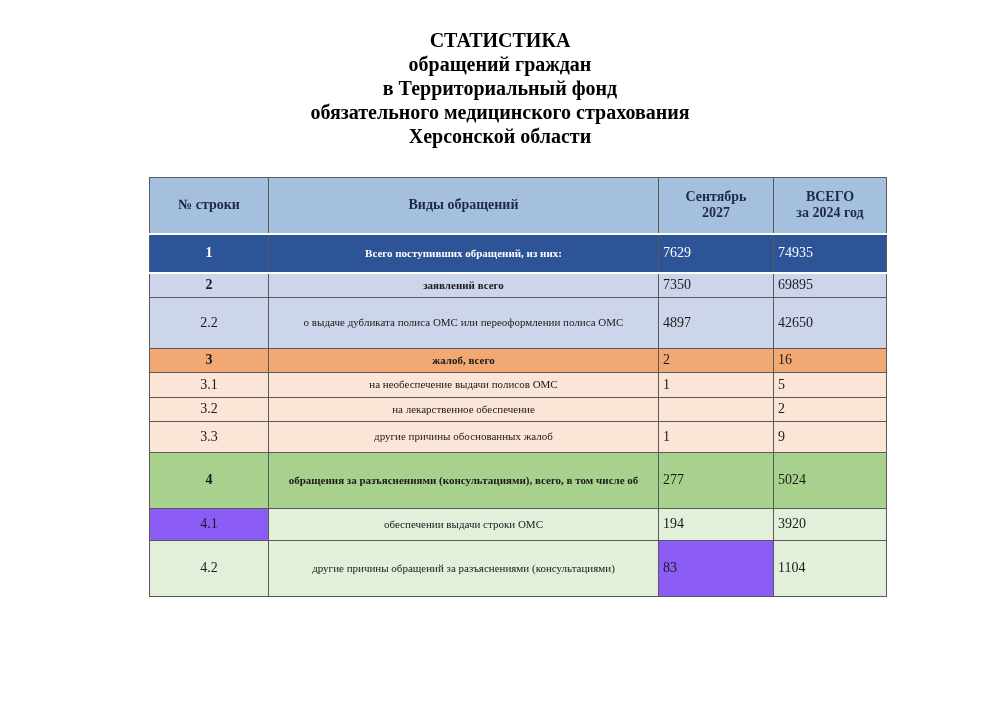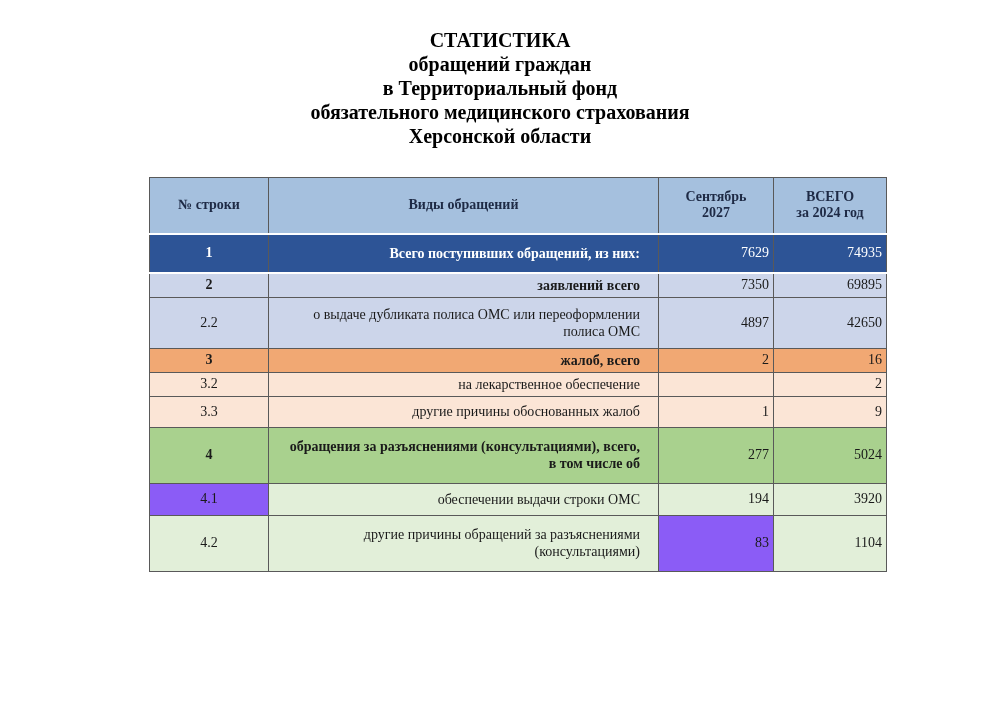--- a/index.html
+++ b/index.html
@@ -39,22 +39,22 @@
   table.stats th {
     font-size: 14px;
     font-weight: bold;
     text-align: center;
     white-space: pre-line;
     height: 56px;
     color: #1e2a45;
     padding: 2px 4px;
   }
   td.c-num { text-align: center; font-size: 14px; padding: 2px 4px; }
-  td.c-label { text-align: right; font-size: 14px; padding: 3px 18px; line-height: 17px; }
-  td.c-val { text-align: right; font-size: 14px; padding: 2px 4px; }
+  td.c-label { text-align: center; font-size: 11px; padding: 3px 18px; line-height: 17px; }
+  td.c-val { text-align: left; font-size: 14px; padding: 2px 4px; }
   tr.bold td.c-num, tr.bold td.c-label { font-weight: bold; }
   
   tr.r-1 td { height: 39px; border-top: 2px solid #ffffff; border-bottom: 2px solid #ffffff; }
   tr.r-2 td { height: 24px; }
   tr.r-2-1 td { height: 34px; }
   tr.r-2-2 td { height: 51px; }
   tr.r-3 td { height: 24px; }
   tr.r-3-1 td { height: 25px; }
   tr.r-3-2 td { height: 24px; }
   tr.r-3-3 td { height: 31px; }
@@ -108,20 +108,26 @@
         <td class="c-label" style="background-color: rgb(204, 213, 234);">о выдаче дубликата полиса ОМС или переоформлении полиса ОМС</td>
         <td class="c-val" style="background-color: rgb(204, 213, 234);">4897</td>
         <td class="c-val" style="background-color: rgb(204, 213, 234);">42650</td>
       </tr>
       <tr class="r-3 bold">
         <td class="c-num" style="background-color: rgb(241, 168, 115);">3</td>
         <td class="c-label" style="background-color: rgb(241, 168, 115);">жалоб, всего</td>
         <td class="c-val" style="background-color: rgb(241, 168, 115);">2</td>
         <td class="c-val" style="background-color: rgb(241, 168, 115);">16</td>
       </tr>
+      <tr class="r-3-1">
+        <td class="c-num" style="background-color: rgb(251, 229, 214);">3.1</td>
+        <td class="c-label" style="background-color: rgb(251, 229, 214);">на необеспечение выдачи полисов ОМС</td>
+        <td class="c-val" style="background-color: rgb(251, 229, 214);">1</td>
+        <td class="c-val" style="background-color: rgb(251, 229, 214);">5</td>
+      </tr>
       <tr class="r-3-2">
         <td class="c-num" style="background-color: rgb(251, 229, 214);">3.2</td>
         <td class="c-label" style="background-color: rgb(251, 229, 214);">на лекарственное обеспечение</td>
         <td class="c-val" style="background-color: rgb(251, 229, 214);"></td>
         <td class="c-val" style="background-color: rgb(251, 229, 214);">2</td>
       </tr>
       <tr class="r-3-3">
         <td class="c-num" style="background-color: rgb(251, 229, 214);">3.3</td>
         <td class="c-label" style="background-color: rgb(251, 229, 214);">другие причины обоснованных жалоб</td>
         <td class="c-val" style="background-color: rgb(251, 229, 214);">1</td>

